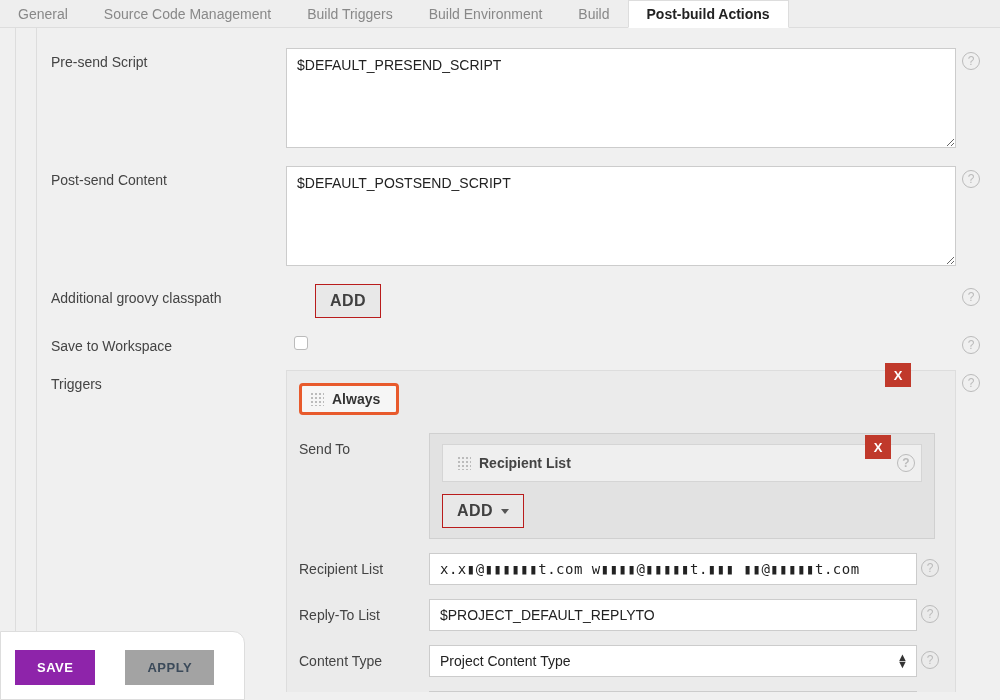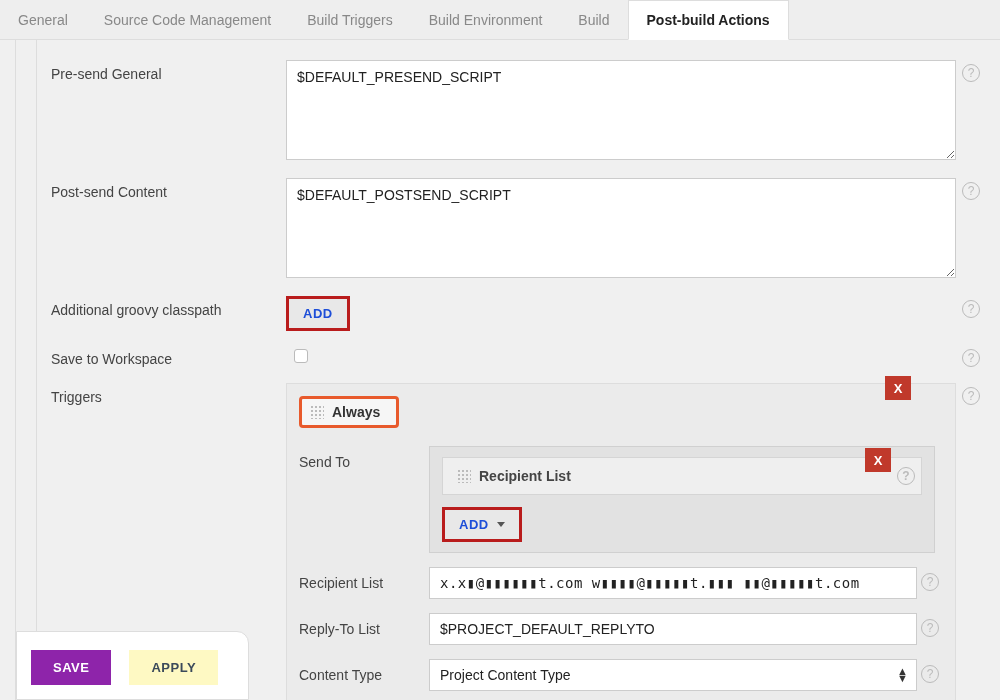--- a/index.html
+++ b/index.html
@@ -10,21 +10,21 @@
     height: 700px;
     overflow: hidden;
     position: relative;
     font-size: 14px;
     color: #333;
   }
   .tabs {
     display: flex;
     background: #eeeeee;
     border-bottom: 1px solid #ddd;
-    height: 40px;
+    height: 28px;
     align-items: stretch;
   }
   .tab {
     padding: 0 18px;
     display: flex;
     align-items: center;
     color: #888;
     font-size: 14px;
     cursor: pointer;
     border-right: 0;
@@ -84,24 +84,24 @@
     resize: both;
     border: 1px solid #ccc;
     padding: 8px 10px;
     font-size: 14px;
     font-family: inherit;
     color: #222;
     background: #fff;
   }
   .btn {
     background: #e8e8e8;
-    border: 3px solid #b91c1c;
-    color: #1d4ed8;
+    border: 1px solid #b91c1c;
+    color: #404040;
     font-weight: 600;
-    font-size: 13px;
+    font-size: 16px;
     padding: 7px 14px;
     cursor: pointer;
     letter-spacing: 0.5px;
   }
   .checkbox {
     width: 14px; height: 14px;
     border: 1px solid #bbb;
     background: #fff;
     border-radius: 3px;
     margin-top: 4px;
@@ -225,41 +225,41 @@
   .select .updown {
     position: absolute;
     right: 8px; top: 50%;
     transform: translateY(-50%);
     font-size: 11px;
     color: #333;
     line-height: 7px;
   }
   .bottom-bar {
     position: absolute;
-    left: 16px; bottom: 0;
+    left: 0; bottom: 0;
     background: #fff;
     border: 1px solid #ddd;
     border-radius: 0 12px 0 0;
     padding: 18px 30px 14px 14px;
     display: flex;
-    gap: 18px;
+    gap: 30px;
     justify-content: flex-end;
   }
   .btn-primary {
     background: #8e24aa;
     color: #fff;
     border: none;
     font-weight: 700;
     font-size: 13px;
     padding: 10px 22px;
     cursor: pointer;
     letter-spacing: 0.5px;
   }
   .btn-secondary {
-    background: #fef9c3;
+    background: #a3a3a3;
     color: #3b4a5a;
     border: none;
     font-weight: 700;
     font-size: 13px;
     padding: 10px 22px;
     cursor: pointer;
     letter-spacing: 0.5px;
   }
   .obscured {
     font-family: monospace;
@@ -279,40 +279,40 @@
   <div class="tab">Build Environment</div>
   <div class="tab">Build</div>
   <div class="tab active">Post-build Actions</div>
 </div>
 
 <div class="content">
   <div class="gutter"></div>
   <div class="form-area">
 
     <div class="row">
-      <div class="label">Pre-send General</div>
+      <div class="label">Pre-send Script</div>
       <div class="field">
         <textarea class="big" style="">$DEFAULT_PRESEND_SCRIPT</textarea>
       </div>
       <div class="help">
           <div class="help-icon">?</div>
         </div>
     </div>
 
     <div class="row">
       <div class="label">Post-send Content</div>
       <div class="field">
         <textarea class="big" style="">$DEFAULT_POSTSEND_SCRIPT</textarea>
       </div>
       <div class="help">
           <div class="help-icon">?</div>
         </div>
     </div>
 
-    <div class="row" style="margin-bottom:14px;">
+    <div class="row" style="margin-bottom:14px;gap:29px;">
       <div class="label">Additional groovy classpath</div>
       <div class="field">
         <button class="btn">ADD</button>
       </div>
       <div class="help">
           <div class="help-icon">?</div>
         </div>
     </div>
 
     <div class="row" style="margin-bottom:16px;gap:8px;">

